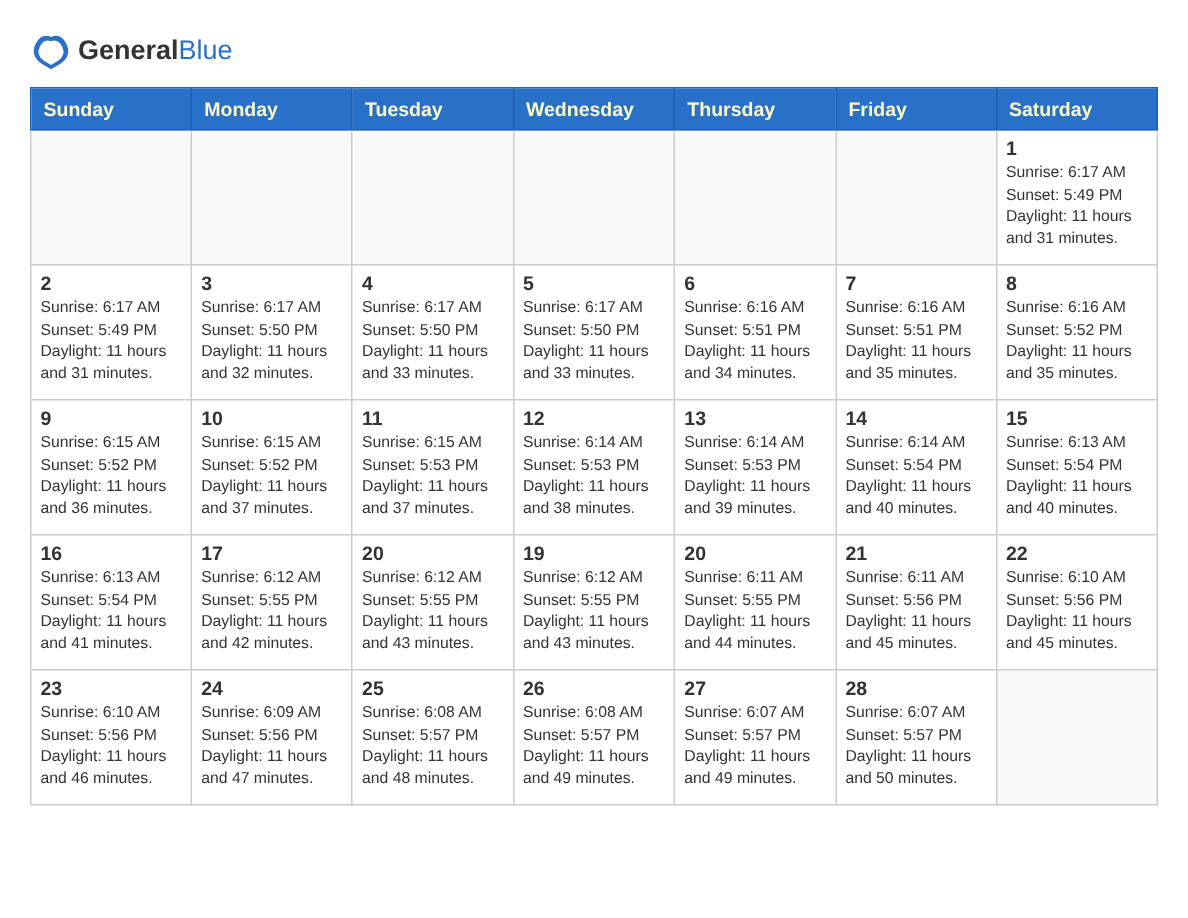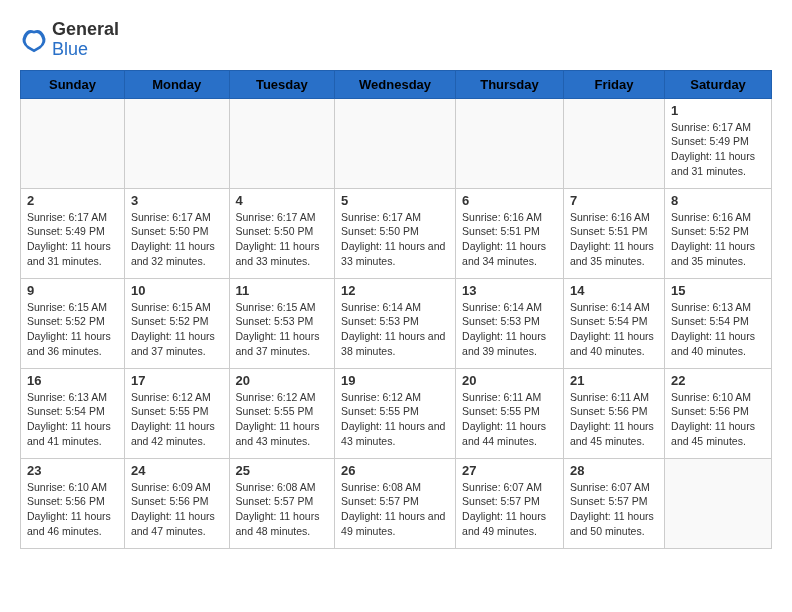--- a/index.html
+++ b/index.html
@@ -16,21 +16,20 @@
       align-items: flex-start;
       margin-bottom: 10px;
     }
     .logo {
       display: flex;
       align-items: center;
       gap: 4px;
     }
     .logo-text {
       display: flex;
-      flex-direction: column;
       line-height: 1.1;
     }
     .logo-icon {
       width: 28px;
       height: 28px;
     }
     .title-section {
       text-align: right;
     }
     .main-title {
@@ -42,23 +41,23 @@
       font-size: 16px;
       color: #555;
     }
     .calendar {
       width: 100%;
       border-collapse: collapse;
       border: 1px solid #ccc;
     }
     .calendar th {
       background-color: #2970c8;
-      color: #000000;
-      text-align: center;
-      padding: 6px 24px;
+      color: #fef9c3;
+      text-align: left;
+      padding: 6px 8px;
       font-size: 13px;
       border: 1px solid #2060b0;
     }
     .calendar td {
       border: 1px solid #ccc;
       vertical-align: top;
       padding: 4px 6px;
       width: 108px;
       min-height: 80px;
       height: 90px;

